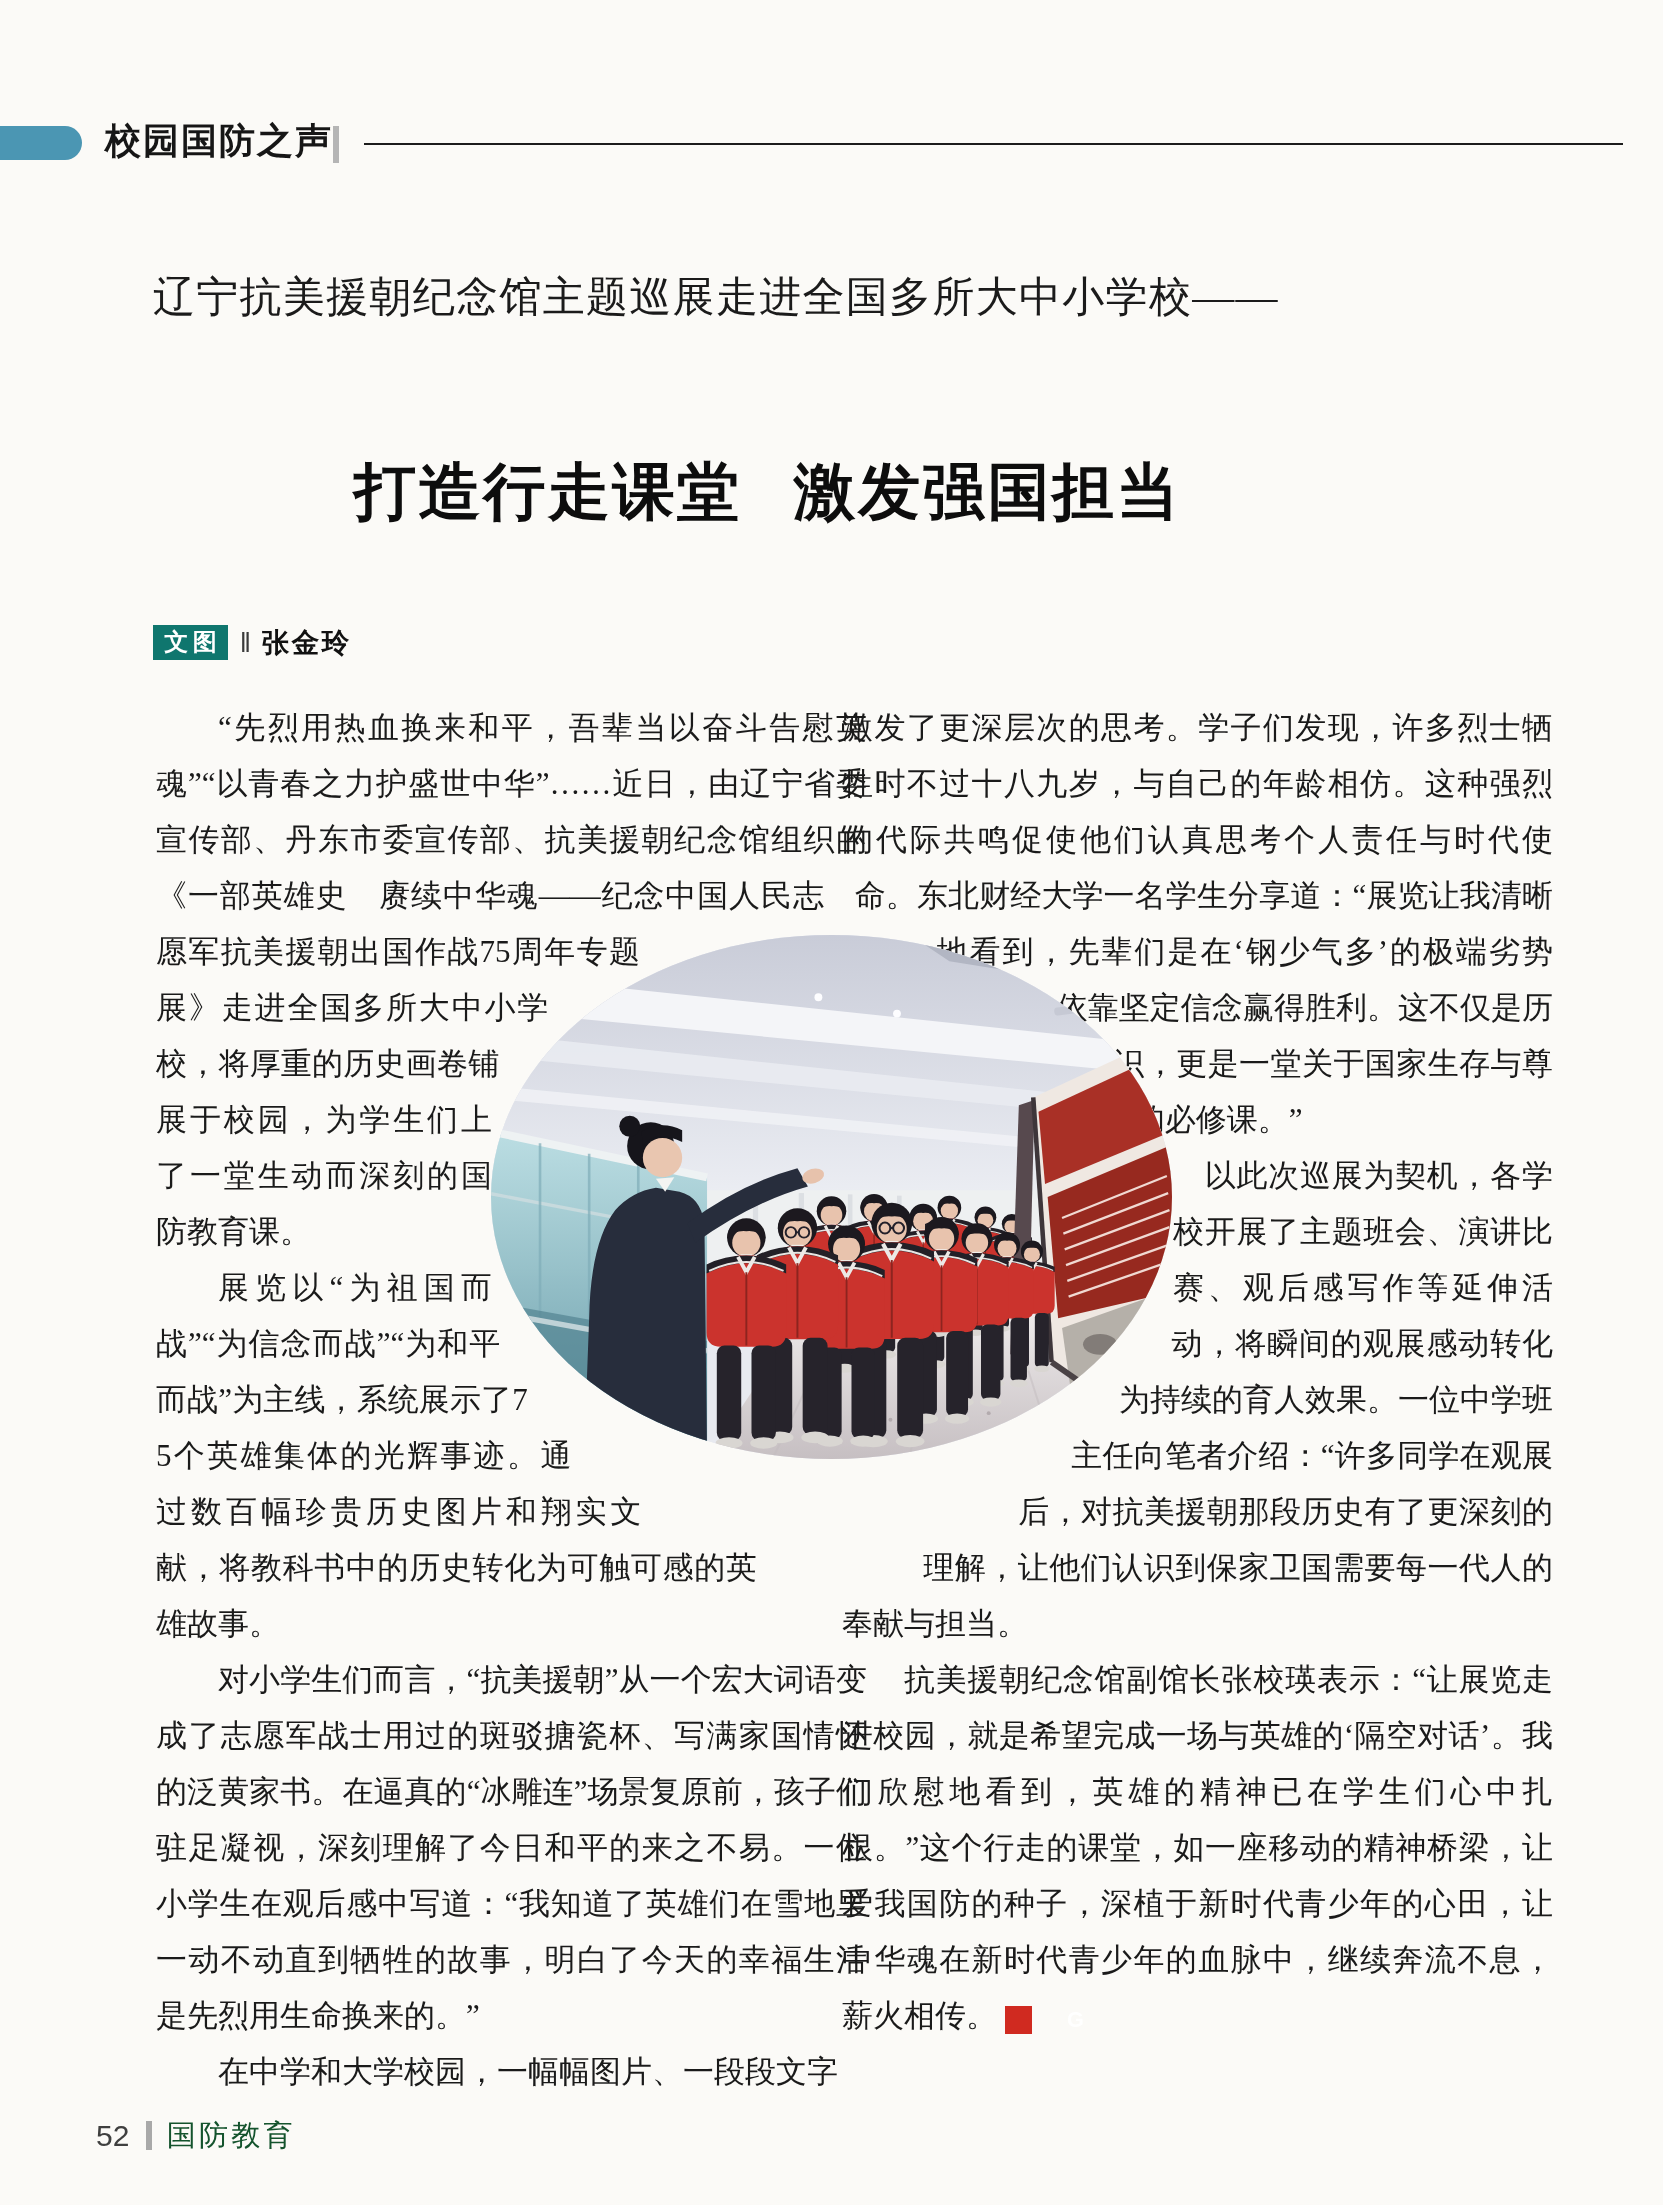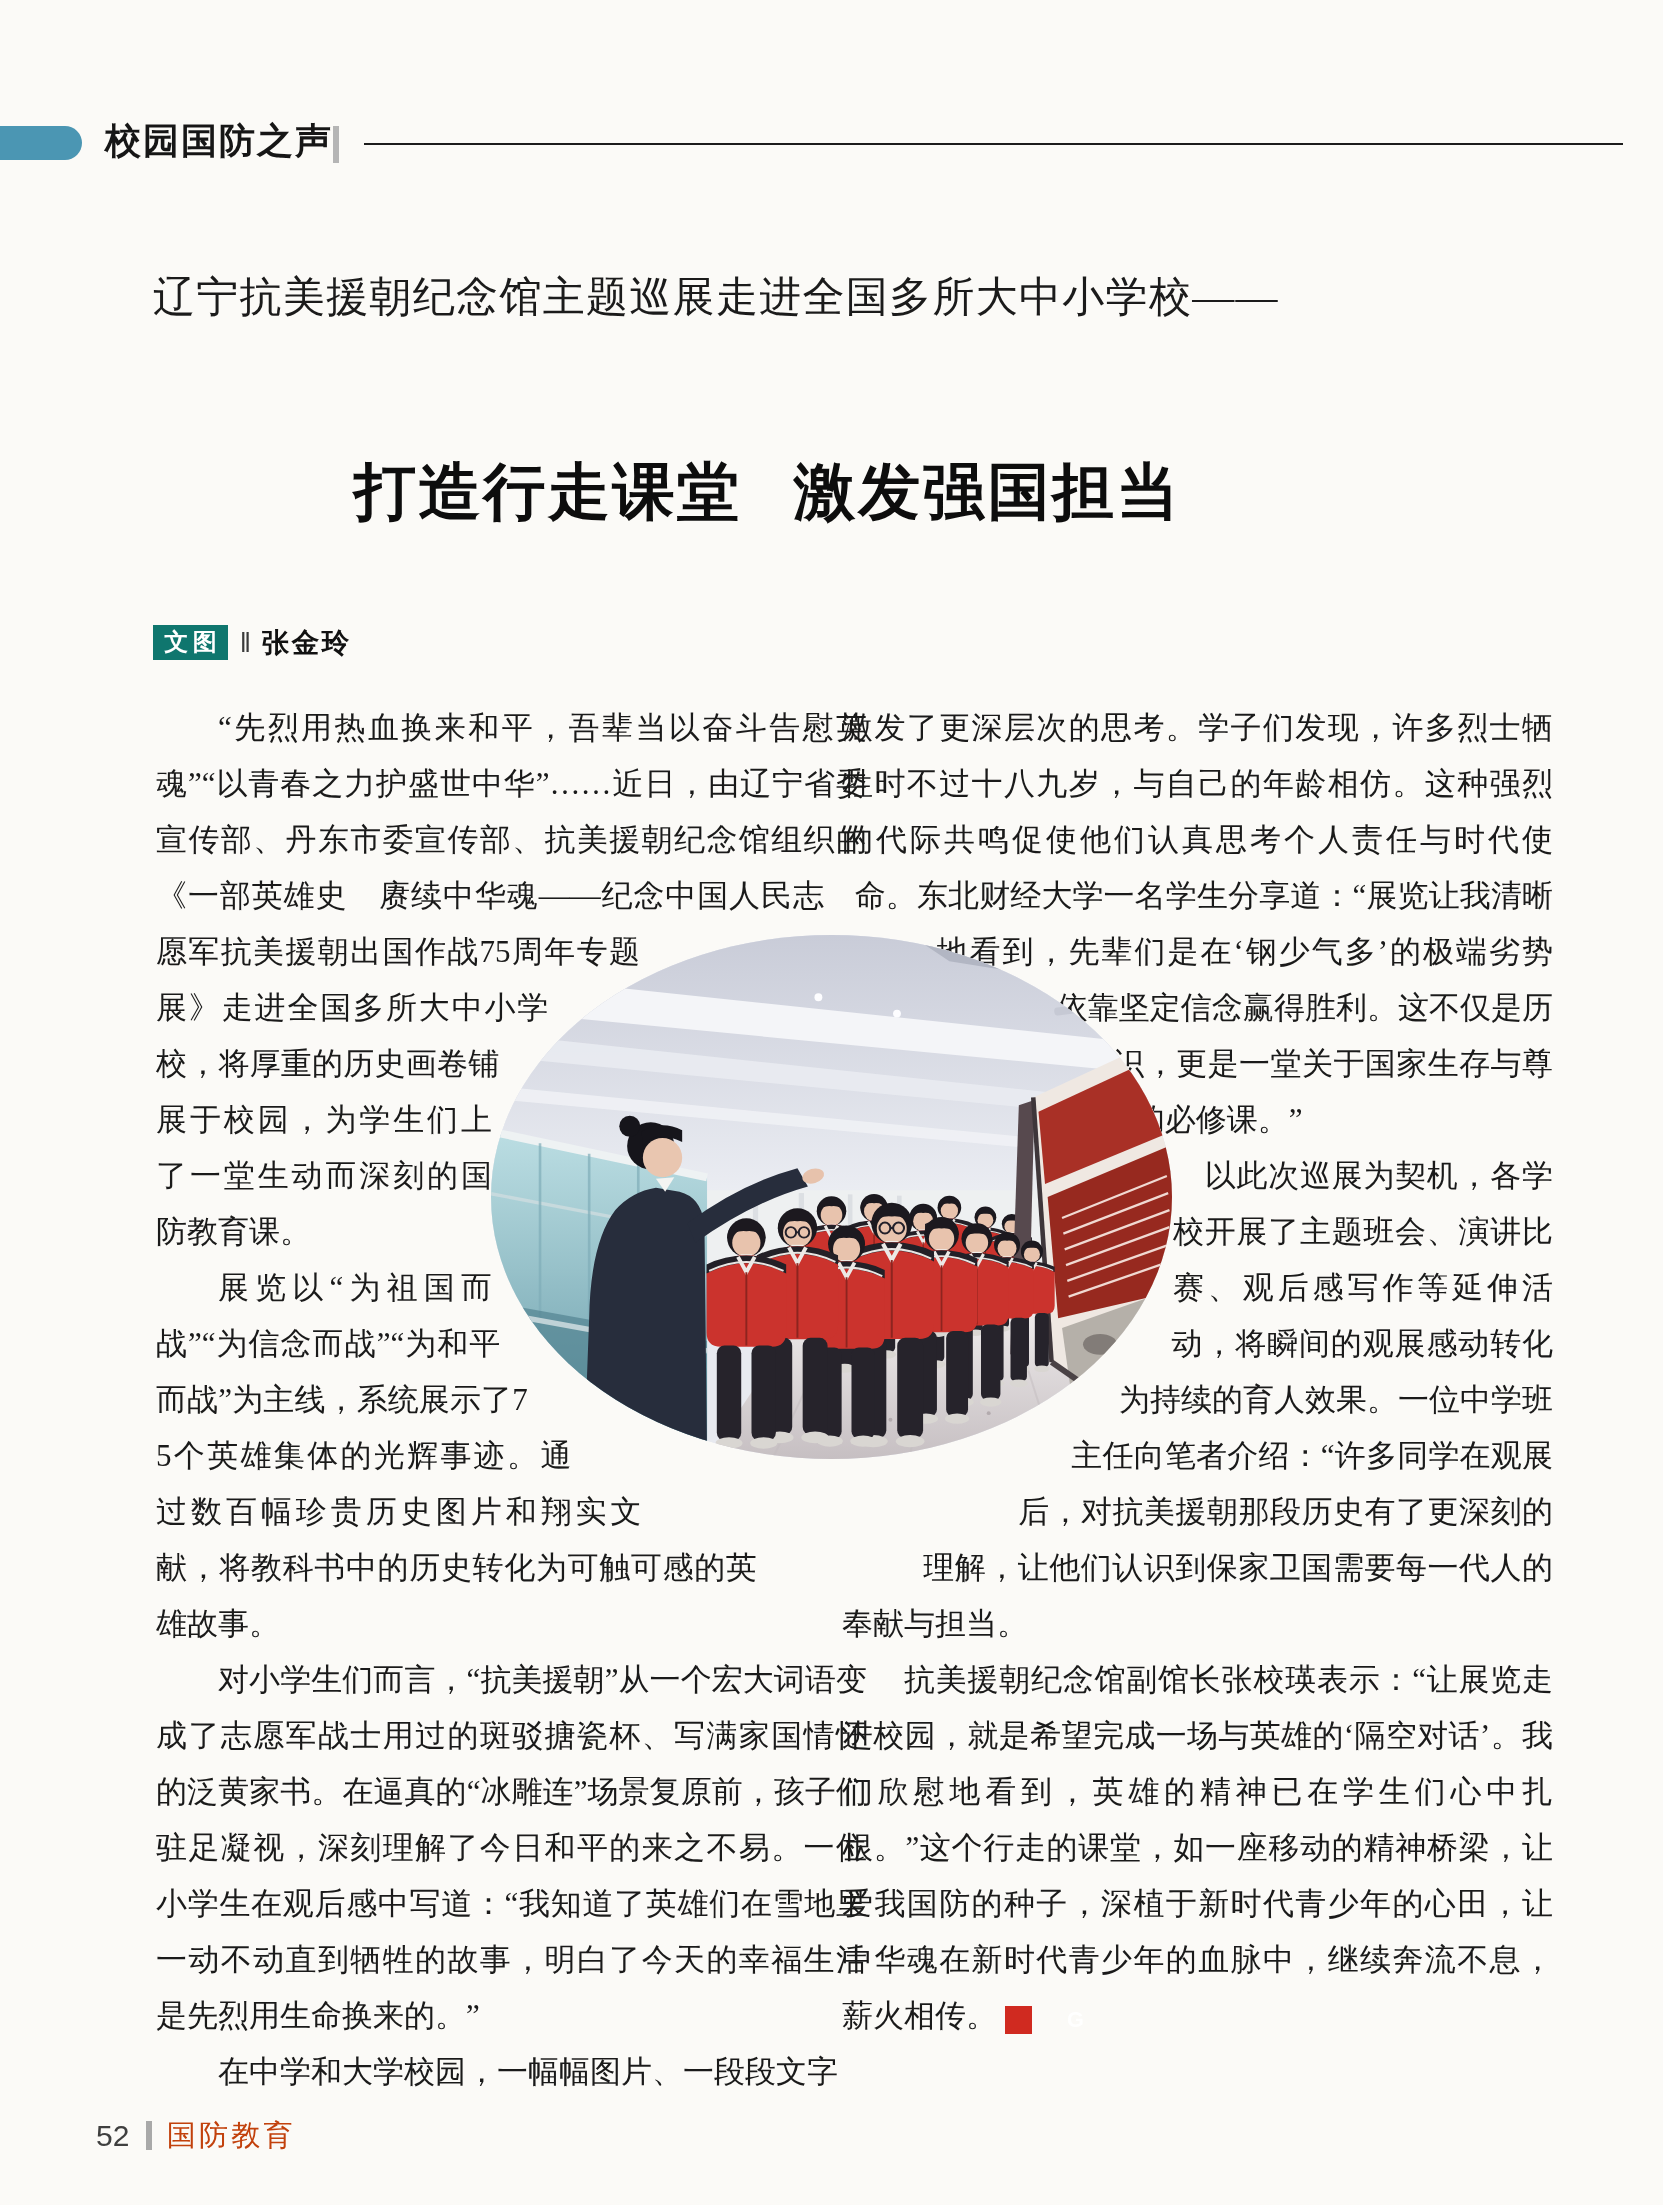--- a/index.html
+++ b/index.html
@@ -55,21 +55,21 @@
   
   .photo{
     position:absolute;left:491px;top:935px;width:681px;height:524px;margin:0;
     border-radius:50%;overflow:hidden;background:#e8eaf0;
   }
   .photo svg{display:block;width:100%;height:100%;}
   
   .footer{position:absolute;left:96px;top:2119px;height:33px;display:flex;align-items:center;}
   .page-number{font:30px/33px "Liberation Sans","DejaVu Sans",sans-serif;color:#3f3f3f;}
   .footer-tick{width:5.9px;height:29px;background:#a9a9a9;margin:0 14.4px 0 17px;}
-  .footer-label{font:29px/33px "Liberation Sans","DejaVu Sans",sans-serif;color:#c2410c;letter-spacing:3.3px;}
+  .footer-label{font:29px/33px "Liberation Sans","DejaVu Sans",sans-serif;color:#14532d;letter-spacing:3.3px;}
 </style>
 </head>
 <body>
 
 <div class="page">
 
   <div class="tab"></div>
   <h2 class="section-title">校园国防之声</h2>
   <div class="section-tick"></div>
   <div class="header-rule"></div>

